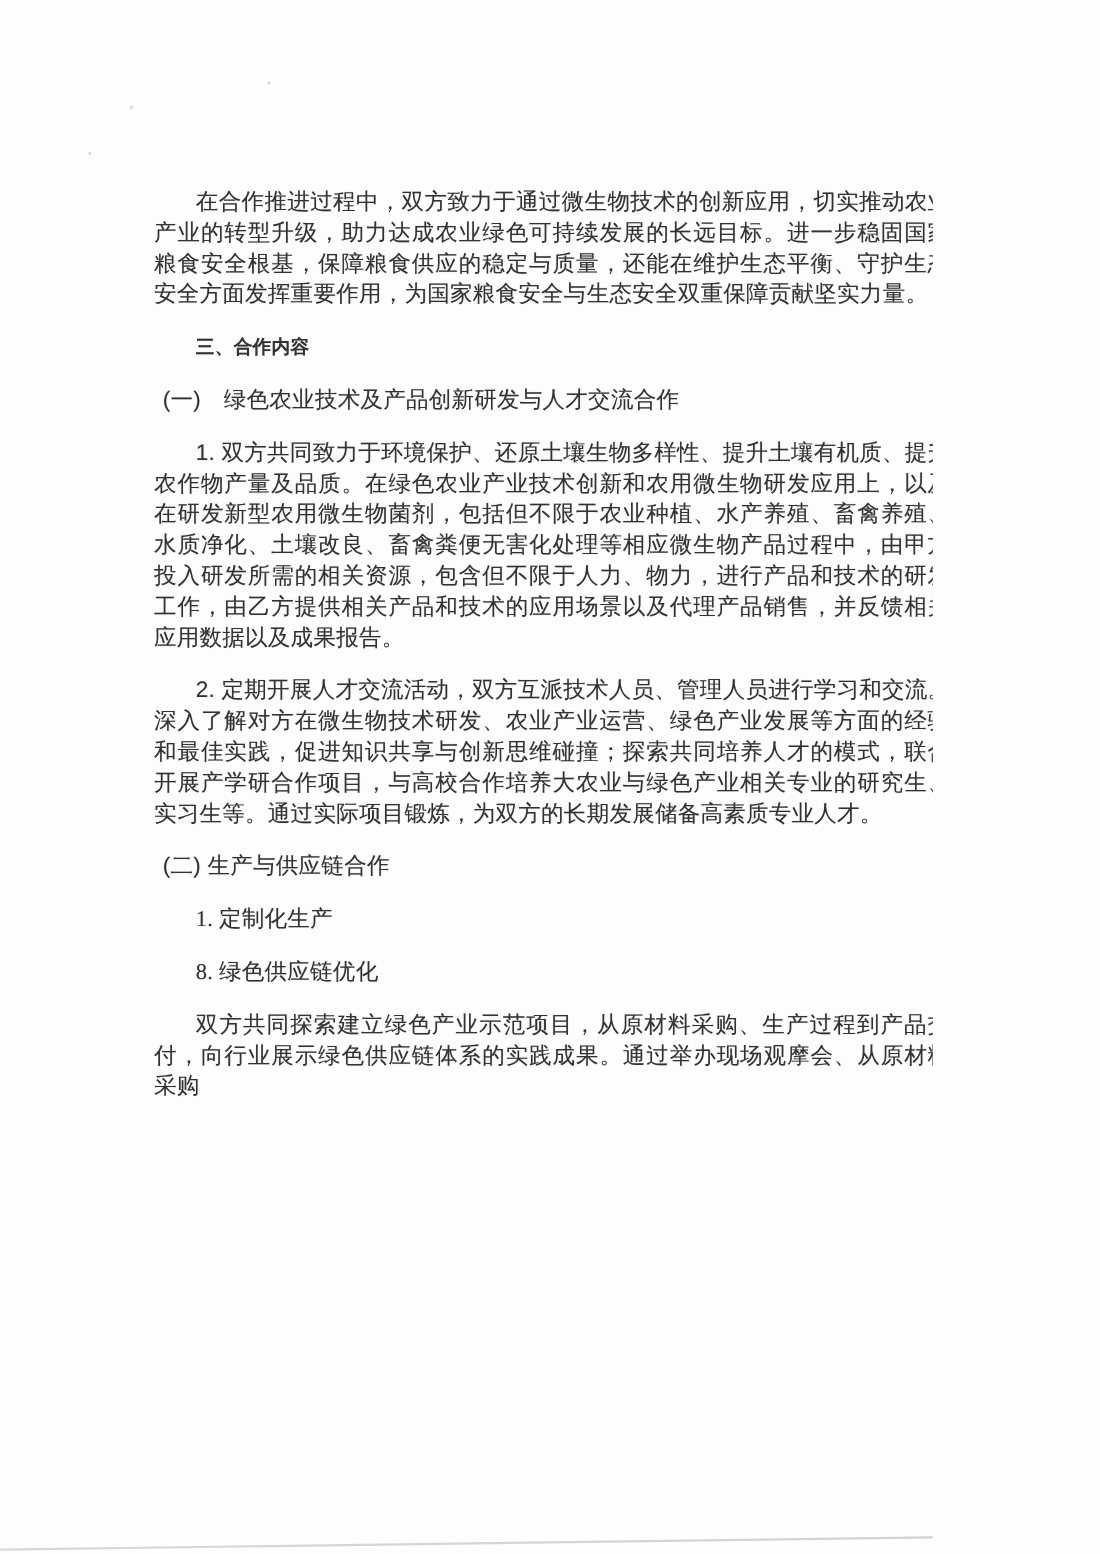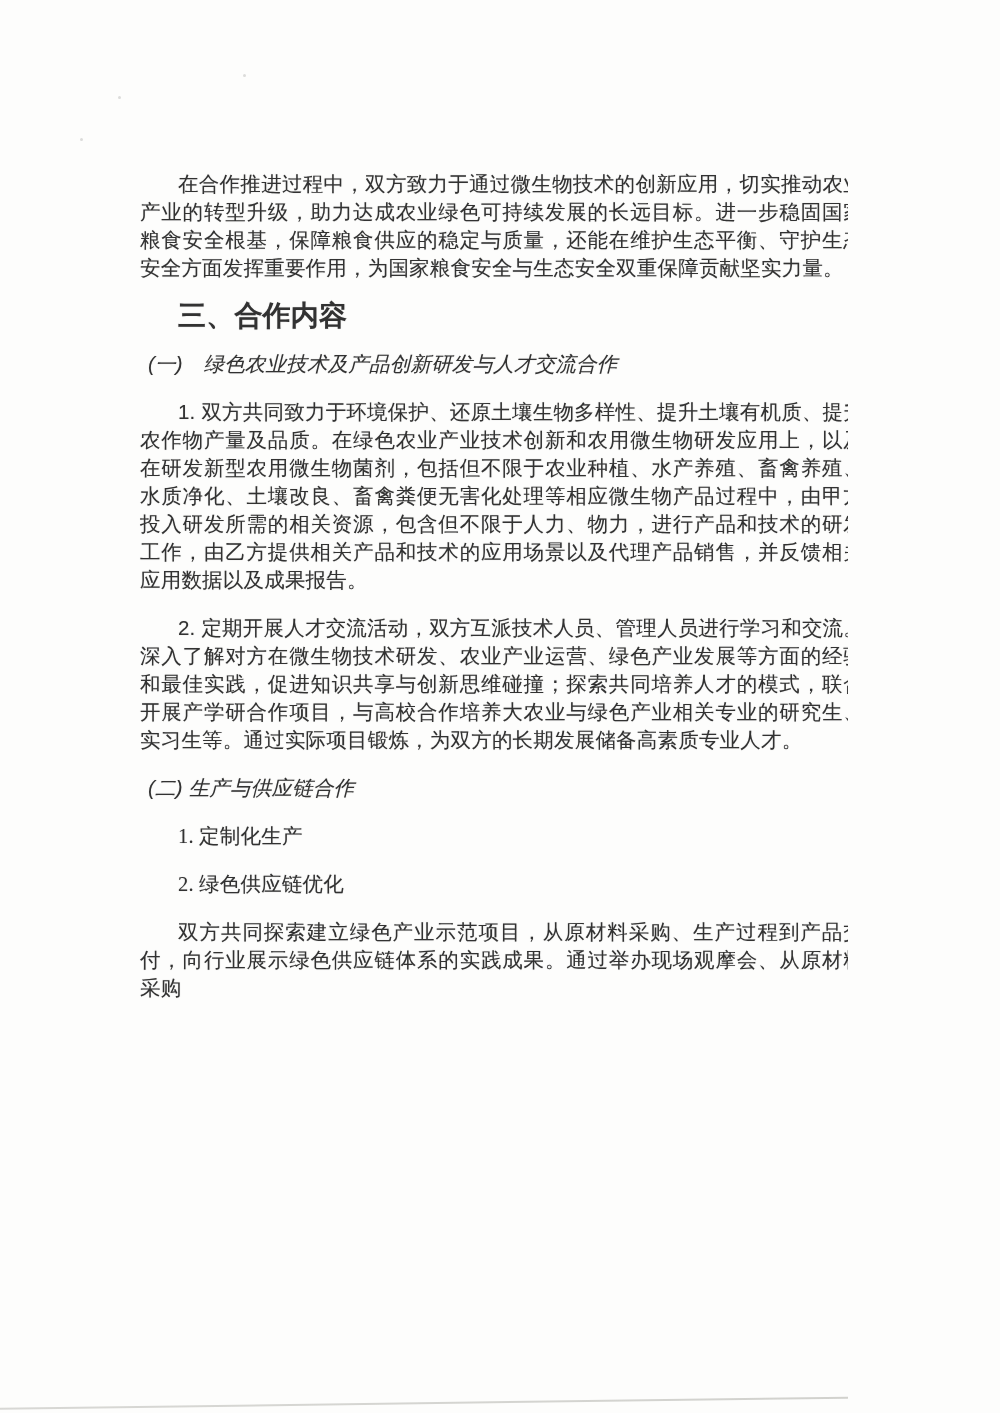--- a/index.html
+++ b/index.html
@@ -19,22 +19,22 @@
     left: 140px; top: 170px;
     width: 724px;
     font-size: 20.5px;
     line-height: 28px;
     text-align: justify;
     color: #323232;
     text-shadow: 0 0 1px rgba(70,70,70,0.35);
     letter-spacing: 0.2px;
   }
   .para   { margin: 0 0 20px 0; text-indent: 38px; }
-  .h-sec  { margin: 0 0 20px 0; padding-left: 38px; font-weight: 700; font-size: 28px; }
-  .h-sub  { margin: 0 0 20px 0; padding-left: 8px; font-style: italic;  }
+  .h-sec  { margin: 0 0 20px 0; padding-left: 38px; font-weight: 700; font-size: 17px; }
+  .h-sub  { margin: 0 0 20px 0; padding-left: 8px;  }
   .h-item { margin: 0 0 20px 0; padding-left: 38px; font-family: Liberation Serif, serif; }
   .last { margin-bottom: 0; }
   .stamps {
     position: absolute;
     left: 880px; top: 420px;
     width: 120px; height: 700px;
     overflow: hidden;
   }
   .scan-edge {
     position: absolute;
@@ -57,21 +57,21 @@
 <div class="page">
 
   <div class="content">
     <p class="para">在合作推进过程中，双方致力于通过微生物技术的创新应用，切实推动农业产业的转型升级，助力达成农业绿色可持续发展的长远目标。进一步稳固国家粮食安全根基，保障粮食供应的稳定与质量，还能在维护生态平衡、守护生态安全方面发挥重要作用，为国家粮食安全与生态安全双重保障贡献坚实力量。</p>
     <div class="h-sec">三、合作内容</div>
     <div class="h-sub">(一)　绿色农业技术及产品创新研发与人才交流合作</div>
     <p class="para">1. 双方共同致力于环境保护、还原土壤生物多样性、提升土壤有机质、提升农作物产量及品质。在绿色农业产业技术创新和农用微生物研发应用上，以及在研发新型农用微生物菌剂，包括但不限于农业种植、水产养殖、畜禽养殖、水质净化、土壤改良、畜禽粪便无害化处理等相应微生物产品过程中，由甲方投入研发所需的相关资源，包含但不限于人力、物力，进行产品和技术的研发工作，由乙方提供相关产品和技术的应用场景以及代理产品销售，并反馈相关应用数据以及成果报告。</p>
     <p class="para">2. 定期开展人才交流活动，双方互派技术人员、管理人员进行学习和交流。深入了解对方在微生物技术研发、农业产业运营、绿色产业发展等方面的经验和最佳实践，促进知识共享与创新思维碰撞；探索共同培养人才的模式，联合开展产学研合作项目，与高校合作培养大农业与绿色产业相关专业的研究生、实习生等。通过实际项目锻炼，为双方的长期发展储备高素质专业人才。</p>
     <div class="h-sub">(二) 生产与供应链合作</div>
     <div class="h-item">1. 定制化生产</div>
-    <div class="h-item">2. 绿色供应链优化</div>
+    <div class="h-item">8. 绿色供应链优化</div>
     <p class="para last">双方共同探索建立绿色产业示范项目，从原材料采购、生产过程到产品交付，向行业展示绿色供应链体系的实践成果。通过举办现场观摩会、从原材料采购</p>
   </div>
 
   <svg class="stamps" viewBox="880 420 120 700" xmlns="http://www.w3.org/2000/svg">
 
     <g>
       <circle cx="1020" cy="570" r="103" fill="none" stroke="#c63a47" stroke-width="6" opacity="0.8" stroke-dasharray="150 8 132 70 140 6 141"></circle>
       <path fill="#c63a47" opacity="0.85" d="M1016,516 L1001.9,558.6 L957,558.8 L993.2,585.4 L979.6,628.2 L1016,602 L1052.4,628.2 L1038.8,585.4 L1075,558.8 L1030.1,558.6 Z"></path>
       <path id="sealArcA" d="M 944 570 A 76 76 0 0 1 1096 570" fill="none"></path>
       <text font-size="30" font-weight="700" fill="#c63a47" opacity="0.9" font-family="Liberation Sans, sans-serif">

